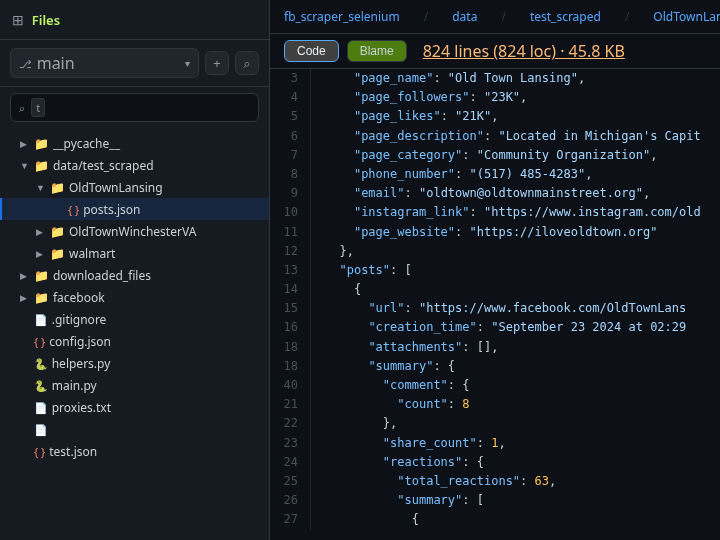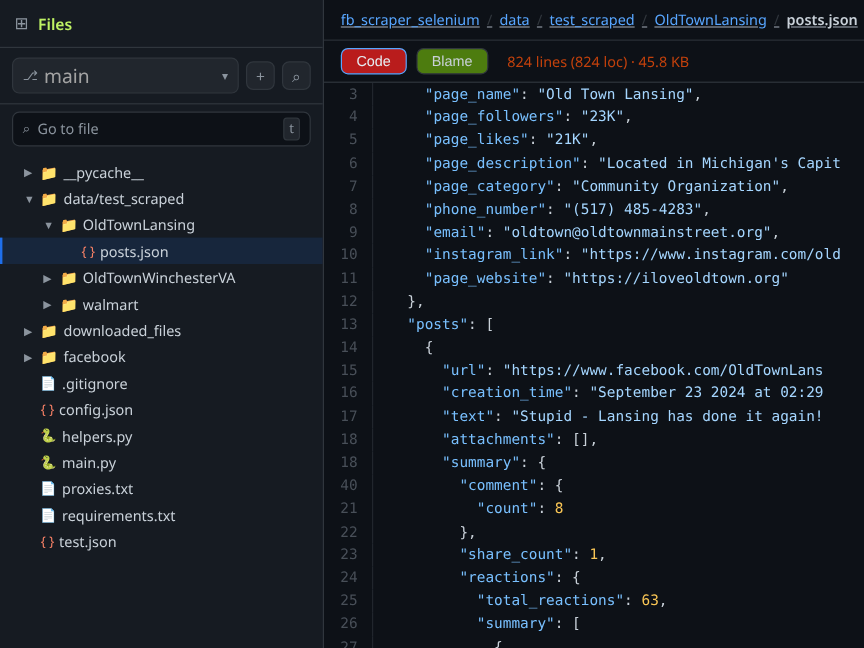--- a/index.html
+++ b/index.html
@@ -176,26 +176,25 @@
       overflow: hidden;
     }
 
     
     #breadcrumb {
       display: flex;
       align-items: flex-end;
       padding: 8px 14px;
       border-bottom: 1px solid #30363d;
       background: #0d1117;
-      gap: 4px;
+      gap: 22px;
       font-size: 12px;
       color: #8b949e;
       white-space: nowrap;
       overflow: hidden;
-      text-decoration: underline;
     }
 
     .breadcrumb-sep { color: #30363d; margin: 0 2px; }
     .breadcrumb-link { color: #58a6ff; cursor: pointer; }
     .breadcrumb-current { color: #c9d1d9; font-weight: 600; }
 
     
     #toolbar {
       display: flex;
       align-items: center;
@@ -209,29 +208,30 @@
       background: #4d7c0f;
       border: 1px solid #30363d;
       border-radius: 6px;
       color: #c9d1d9;
       padding: 3px 12px;
       cursor: pointer;
       font-size: 12px;
     }
 
     .tab-btn.active {
-      background: #b91c1c;
+      background: #404040;
       border-color: #58a6ff;
       color: #e6edf3;
     }
 
     #file-info {
-      color: #c2410c;
-      font-size: 12px;
+      color: #fdba74;
+      font-size: 16px;
       margin-left: 8px;
+      text-decoration: underline;
     }
 
     
     #code-area {
       flex: 1;
       overflow: auto;
       background: #0d1117;
       font-family: 'Consolas', 'Monaco', monospace;
       font-size: 12px;
       line-height: 1.6;
@@ -278,21 +278,20 @@
       <span class="branch-icon">⎇</span>
       <span id="branch-name">main</span>
       <span id="branch-chevron">▾</span>
     </div>
     <div class="icon-btn">+</div>
     <div class="icon-btn">⌕</div>
   </div>
 
   <div id="search-bar">
     <span class="search-icon">⌕</span>
-    <span id="search-input-text">Go to file</span>
     <span id="search-shortcut">t</span>
   </div>
 
   <div id="file-tree">
 
     <div class="tree-item tree-indent-1">
       <span class="chevron">▶</span>
       <span class="folder-icon">📁</span>
       <span class="tree-label">__pycache__</span>
     </div>
@@ -365,21 +364,20 @@
 
     <div class="tree-item tree-indent-1">
       <span class="chevron" style="visibility:hidden">▶</span>
       <span class="file-icon-txt">📄</span>
       <span class="tree-label">proxies.txt</span>
     </div>
 
     <div class="tree-item tree-indent-1">
       <span class="chevron" style="visibility:hidden">▶</span>
       <span class="file-icon-txt">📄</span>
-      <span class="tree-label">requirements.txt</span>
     </div>
 
     <div class="tree-item tree-indent-1">
       <span class="chevron" style="visibility:hidden">▶</span>
       <span class="file-icon-json">{ }</span>
       <span class="tree-label">test.json</span>
     </div>
   </div>
 </div>
 
@@ -455,24 +453,20 @@
           </tr>
           <tr>
             <td class="line-num">15</td>
             <td class="line-content">      <span class="k">"url"</span><span class="p">: </span><span class="s">"https://www.facebook.com/OldTownLans</span></td>
           </tr>
           <tr>
             <td class="line-num">16</td>
             <td class="line-content">      <span class="k">"creation_time"</span><span class="p">: </span><span class="s">"September 23 2024 at 02:29</span></td>
           </tr>
           <tr>
-            <td class="line-num">17</td>
-            <td class="line-content">      <span class="k">"text"</span><span class="p">: </span><span class="s">"Stupid - Lansing has done it again!</span></td>
-          </tr>
-          <tr>
             <td class="line-num">18</td>
             <td class="line-content">      <span class="k">"attachments"</span><span class="p">: </span><span class="p">[],</span></td>
           </tr>
           <tr>
             <td class="line-num">18</td>
             <td class="line-content">      <span class="k">"summary"</span><span class="p">: </span><span class="p">{</span></td>
           </tr>
           <tr>
             <td class="line-num">40</td>
             <td class="line-content">        <span class="k">"comment"</span><span class="p">: </span><span class="p">{</span></td>

